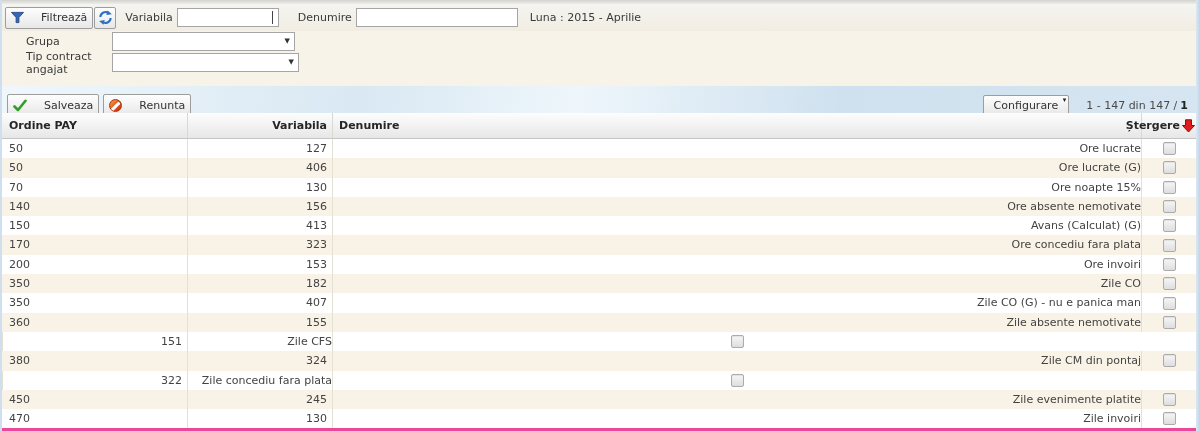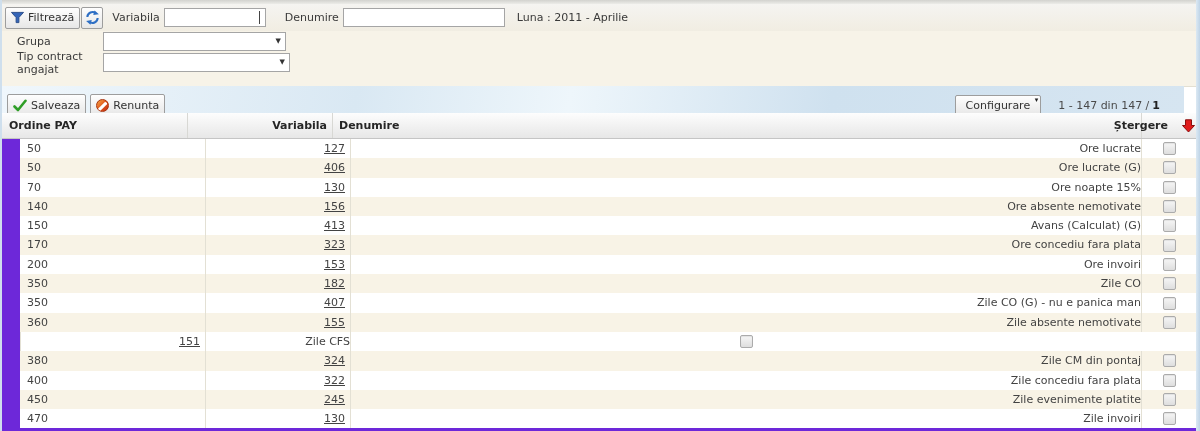--- a/index.html
+++ b/index.html
@@ -8,23 +8,23 @@
   
   .edge-top{position:absolute;top:0;left:0;right:0;height:4px;background:linear-gradient(#d2d2ce,#ecece8);z-index:12;}
   .edge-left{position:absolute;top:0;left:0;bottom:0;width:2px;background:#cfdfed;z-index:12;}
   .edge-right{position:absolute;top:0;right:0;bottom:0;width:4px;background:linear-gradient(90deg,#dce9f3,#bfd4e7);z-index:12;}
 
   
   .filter-panel{position:absolute;top:4px;left:2px;right:4px;height:82px;background:#f7f3e8;border-bottom:1px solid #e3dfd2;}
   .filter-row1{height:27px;display:flex;align-items:center;padding-left:3px;background:linear-gradient(#f5f4f1,#f1ede2);}
   .filter-row2{height:21px;display:flex;align-items:center;}
   .flabel{color:#3a3a3a;}
-  .lbl-col{margin-left:15px;width:86px;}
-
-  .btn{display:inline-flex;align-items:center;gap:4px;height:22px;padding:0 5px;
+  .lbl-col{margin-left:24px;width:86px;}
+
+  .btn{display:inline-flex;align-items:center;gap:17px;height:22px;padding:0 5px;
        background:linear-gradient(#fefefe,#e7e7e7);border:1px solid #9d9d9d;border-radius:2px;
        font-family:inherit;font-size:11px;color:#333;cursor:pointer;white-space:nowrap;}
   .btn-refresh{width:22px;justify-content:center;padding:0;margin-left:1px;}
   .icon{display:inline-flex;align-items:center;justify-content:center;line-height:0;}
 
   .input-wrap{position:relative;display:inline-block;height:17px;background:#fff;border:1px solid #a5a5a5;}
   .input-wrap input{border:none;outline:none;width:100%;height:100%;box-sizing:border-box;padding:0 4px;
        font-family:inherit;font-size:11px;background:transparent;color:#333;}
   .w-variabila{width:100px;margin-left:4px;}
   .w-denumire{width:160px;margin-left:4px;}
@@ -33,53 +33,53 @@
   .lbl-denumire{margin-left:19px;}
   .luna{margin-left:12px;color:#3a3a3a;}
 
   .select{display:flex;align-items:center;justify-content:space-between;width:181px;height:17px;
           background:#fff;border:1px solid #a5a5a5;cursor:pointer;}
   .select .val{padding-left:4px;}
   .select .arrow{font-size:7px;color:#333;padding-right:4px;line-height:1;}
   .w-tip{width:185px;}
 
   
-  .toolbar{position:absolute;top:86px;left:2px;right:16px;height:39px;display:flex;align-items:center;
+  .toolbar{position:absolute;top:86px;left:2px;right:4px;height:39px;display:flex;align-items:center;
            padding:0 5px;box-sizing:border-box;border-bottom:1px solid #bed0df;
            background:linear-gradient(100deg,#f0f7fc 0%,#d9e8f3 30%,#eef6fb 48%,#cfe1ef 70%,#d6e5f1 100%);}
   .toolbar .btn{margin-right:4px;}
   .cancel-circle{position:relative;width:13px;height:13px;border-radius:50%;overflow:hidden;
                  background:linear-gradient(135deg,#f8ab45 0%,#e0571d 50%,#c22f12 100%);border:1px solid #a8330f;box-sizing:border-box;}
   .cancel-circle::after{content:"";position:absolute;left:0px;right:0px;top:5px;height:3px;background:#fff;
                  transform:rotate(-45deg);border-radius:1px;}
   .toolbar-right{margin-left:auto;display:flex;align-items:center;}
   .btn-config{position:relative;padding:0 10px;height:21px;}
   .config-caret{position:absolute;top:1px;right:2px;font-size:7px;color:#222;line-height:1;}
-  .pagination{margin-left:13px;margin-right:19px;color:#4a4a4a;white-space:nowrap;}
+  .pagination{margin-left:13px;margin-right:3px;color:#4a4a4a;white-space:nowrap;}
   .pagination b{color:#222;margin-left:3px;}
 
   
   .grid{display:grid;grid-template-columns:185px 145px auto 55px;}
   .table-header{position:absolute;top:113px;left:2px;right:4px;height:25px;
                 background:linear-gradient(#fdfdfd,#e7e7e7);border-bottom:1px solid #c5c5c5;
                 font-weight:bold;color:#262626;}
   .table-header>div{line-height:25px;box-sizing:border-box;}
   .th2,.th3,.th4{border-left:1px solid #d8d8d4;}
   .th1{padding-left:7px;}
   .th2{text-align:right;padding-right:5px;}
   .th3{padding-left:6px;}
-  .th4{display:flex;align-items:center;justify-content:flex-end;gap:14px;padding-right:1px;}
-
-  .table-body{position:absolute;top:139px;left:2px;right:4px;bottom:0;background:#6d28d9;padding-left:18px;}
+  .th4{display:flex;align-items:center;justify-content:flex-end;gap:2px;padding-right:1px;}
+
+  .table-body{position:absolute;top:139px;left:2px;right:4px;bottom:0;background:#ec4899;}
   .row{height:19.3px;line-height:19.3px;background:#fff;}
   .row:nth-child(even){background:#f8f3e6;}
   .row>div{box-sizing:border-box;overflow:hidden;white-space:nowrap;}
   .c2,.c3,.c4{border-left:1px solid #e3e0d4;}
   .c1{padding-left:7px;color:#434343;}
-  .c2{text-align:right;padding-right:5px;color:#434343;text-decoration:underline;}
+  .c2{text-align:right;padding-right:5px;color:#434343;}
   .c3{padding-left:6px;color:#434343;text-align:right;}
   .c4{display:flex;align-items:center;justify-content:center;}
   .checkbox{width:11px;height:11px;border:1px solid #ababab;border-radius:2px;cursor:pointer;
             background:linear-gradient(#f6f6f6,#dedede);box-shadow:inset 0 1px 1px rgba(0,0,0,0.08);}
 </style>
 </head>
 <body>
 
 <div class="page">
   <div class="edge-top"></div>
@@ -108,21 +108,21 @@
       </button>
       <span class="flabel lbl-variabila">Variabila</span>
       <span class="input-wrap w-variabila">
         <input type="text" value="" style="">
         <span class="caret"></span>
       </span>
       <span class="flabel lbl-denumire">Denumire</span>
       <span class="input-wrap w-denumire">
         <input type="text" value="" style="">
       </span>
-      <span class="luna">Luna : 2011 - Aprilie</span>
+      <span class="luna">Luna : 2015 - Aprilie</span>
     </div>
     <div class="filter-row2">
       <span class="flabel lbl-col">Grupa</span>
       <div class="select">
         <span class="val"></span>
         <span class="arrow">▼</span>
       </div>
     </div>
     <div class="filter-row2">
       <span class="flabel lbl-col">Tip contract angajat</span>
@@ -271,21 +271,20 @@
     <div class="row grid">
       <div class="c1">380</div>
       <div class="c2">324</div>
       <div class="c3">Zile CM din pontaj</div>
       <div class="c4">
         <span class="checkbox"></span>
       </div>
     </div>
 
     <div class="row grid">
-      <div class="c1">400</div>
       <div class="c2">322</div>
       <div class="c3">Zile concediu fara plata</div>
       <div class="c4">
         <span class="checkbox"></span>
       </div>
     </div>
 
     <div class="row grid">
       <div class="c1">450</div>
       <div class="c2">245</div>

